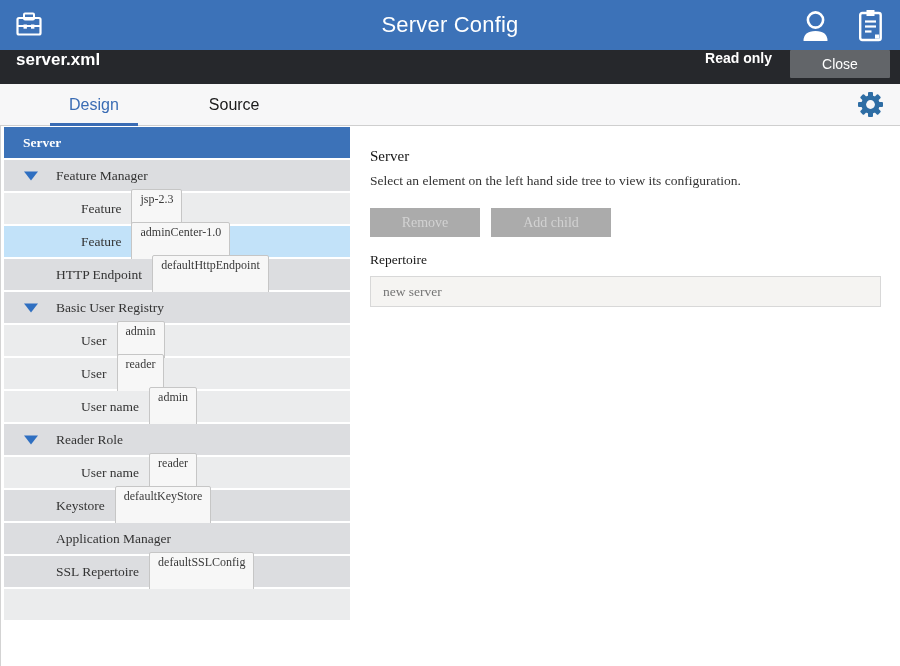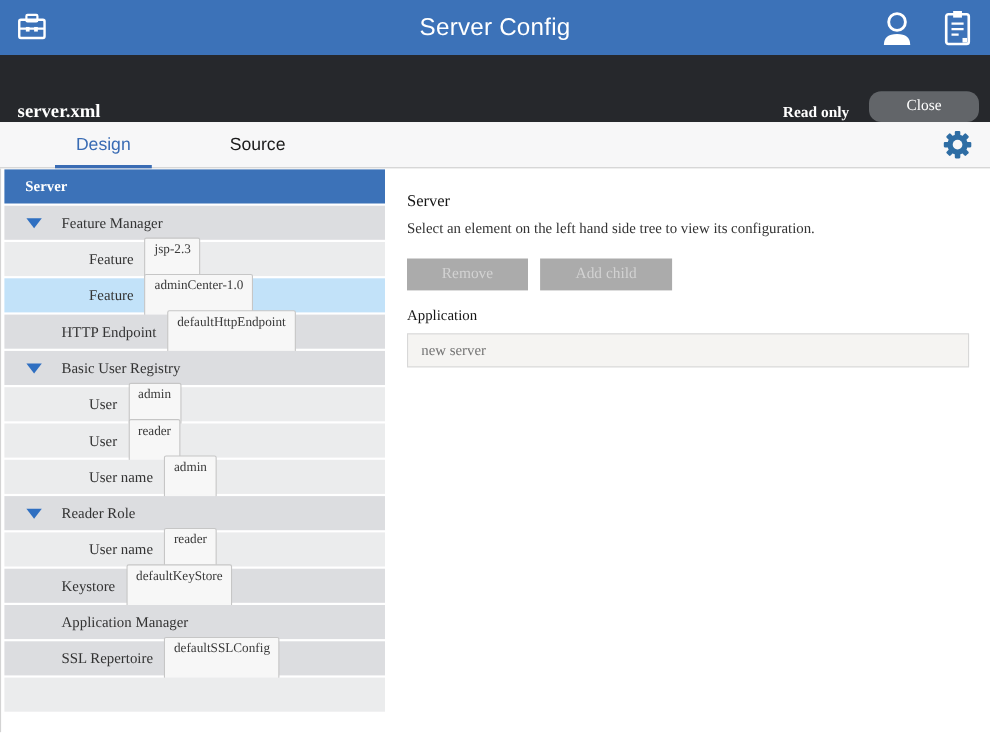--- a/index.html
+++ b/index.html
@@ -9,26 +9,26 @@
 
   
   .topbar { height:50px; background:#3C72B8; display:flex; align-items:center;
             padding:0 16px 0 14px; position:relative; flex:none; }
   .topbar-title { position:absolute; left:50%; transform:translateX(-50%);
                   color:#fff; font-size:22px; font-weight:400; letter-spacing:.2px; }
   .topbar-right { margin-left:auto; display:flex; align-items:flex-end; gap:26px; }
   .icon-btn { background:none; border:none; padding:0; cursor:pointer; line-height:0; }
 
   
-  .filebar { height:61px; background:#26282C; display:flex; align-items:flex-end;
-             padding:0 10px 0 16px; flex:none;font-family:Liberation Serif, serif; }
+  .filebar { height:34px; background:#26282C; display:flex; align-items:flex-start;
+             padding:0 10px 0 16px; flex:none; }
   .filename { color:#fff; font-size:17px; font-weight:600; }
   .readonly { margin-left:auto; color:#fff; font-size:14px; font-weight:600; margin-right:18px; }
   .close-btn { width:100px; height:28px; background:#626569; color:#fff; border:none;
-               font-size:14px; font-family:inherit; cursor:pointer; border-radius:11px; }
+               font-size:14px; font-family:inherit; cursor:pointer; border-radius:1px; }
 
   
   .tabbar { height:42px; background:#F7F7F8; border-bottom:1px solid #CFCFCF;
             display:flex; align-items:stretch; flex:none; position:relative; }
   .tab { font-size:16px; color:#1A1A1A; padding:0 21px; display:flex; align-items:center;
          position:relative; cursor:pointer;margin-left:48px; }
   .tab.active { color:#3A6CB4; }
   .tab.active .tab-underline { position:absolute; left:2px; right:2px; bottom:-1px;
          height:3px; background:#3A6CB4; }
   .gear-wrap { margin-left:auto; margin-right:16px; display:flex; align-items:center; cursor:pointer; }
@@ -194,18 +194,18 @@
         </div>
       </aside>
 
     <section class="detail">
       <div class="detail-heading">Server</div>
       <div class="detail-instruction">Select an element on the left hand side tree to view its configuration.</div>
       <div class="btn-row">
         <button class="btn-disabled btn-remove" disabled="">Remove</button>
         <button class="btn-disabled btn-addchild" disabled="">Add child</button>
       </div>
-      <div class="desc-label">Application</div>
+      <div class="desc-label">Repertoire</div>
       <input class="desc-input" type="text" value="new server" style="">
     </section>
   </div>
 
 </div>
 
 </body></html>

